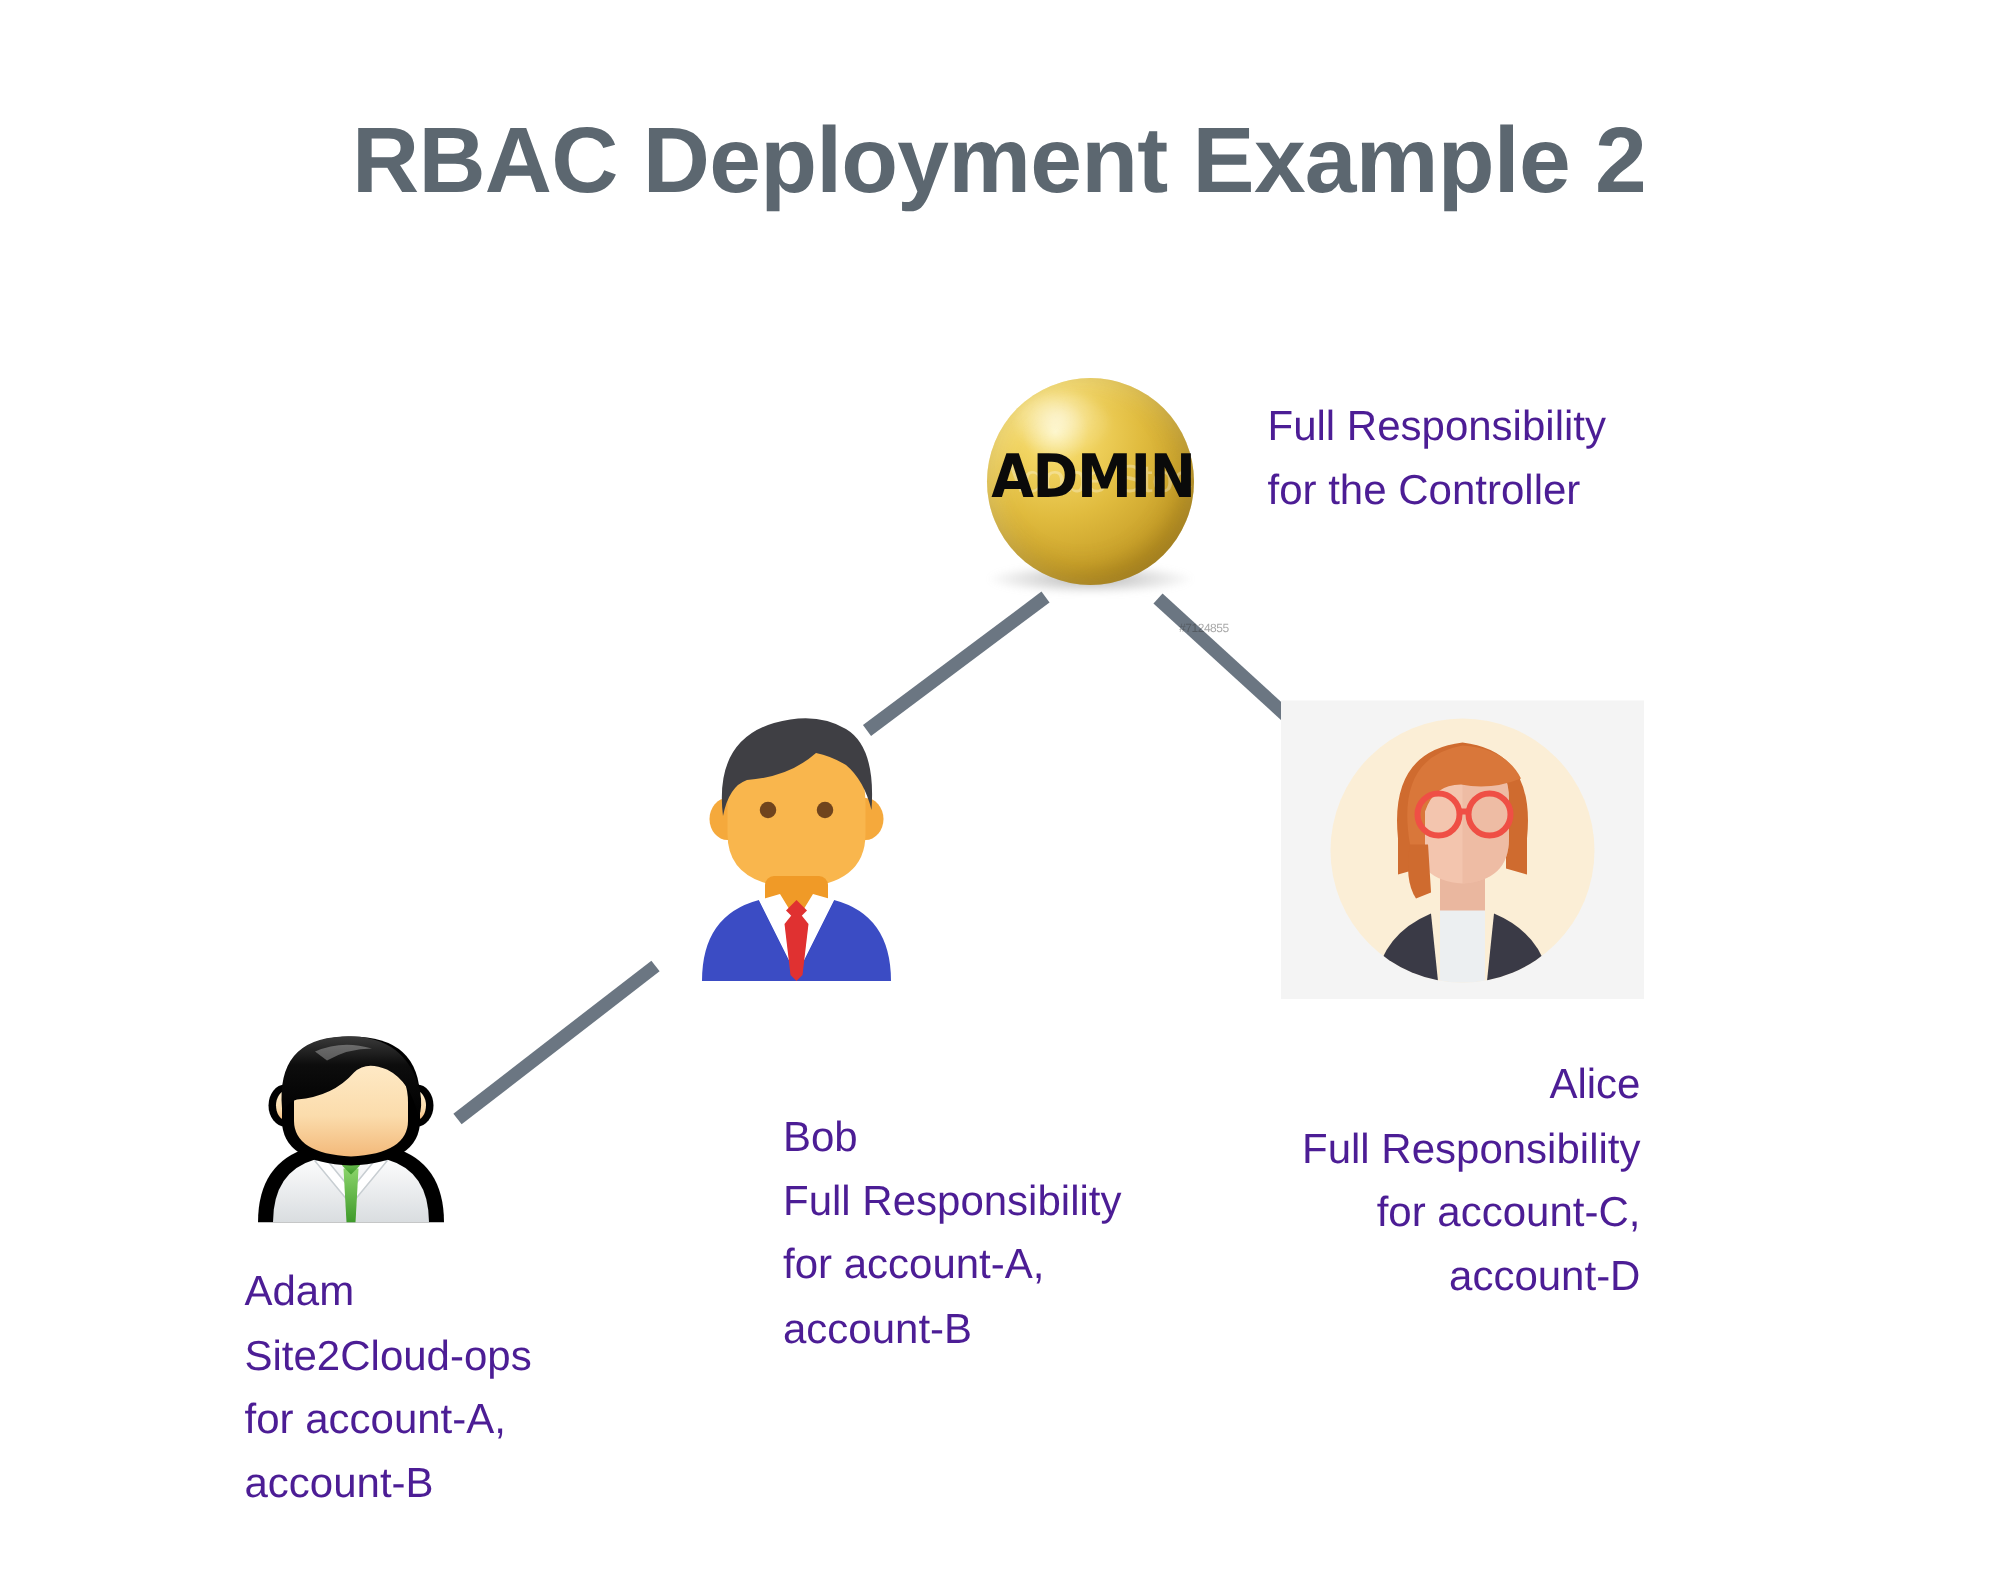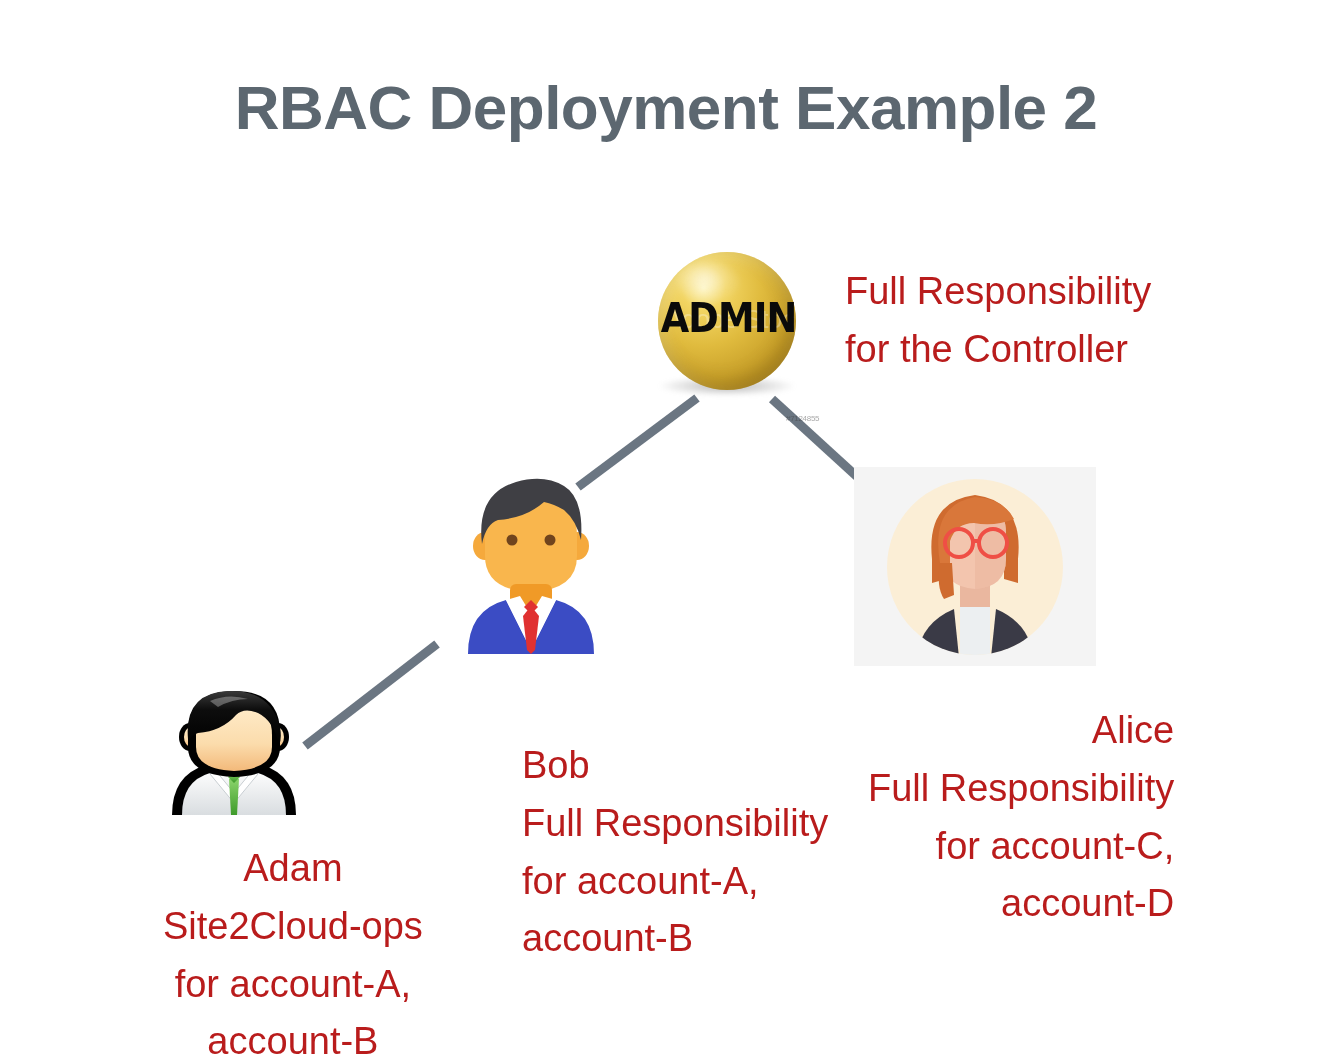--- a/index.html
+++ b/index.html
@@ -113,27 +113,27 @@
     top: 414px;
     font-size: 8px;
     color: rgba(60,60,60,0.45);
     letter-spacing: -0.3px;
     white-space: nowrap;
   }
 
   
   .caption {
     position: absolute;
-    font-size: 38px;
+    font-size: 28px;
     line-height: 1.52;
-    color: #b91c1c;
+    color: #4c1d95;
     white-space: pre-line;
   }
   .caption-admin { left: 845px; top: 263px; }
-  .caption-adam  { left: 163px; top: 840px; text-align: center; }
+  .caption-adam  { left: 163px; top: 840px; }
   .caption-bob   { left: 494px; top: 737px; margin-left: 28px; }
   .caption-alice { left: 868px; top: 702px; text-align: right; }
 
   
   .bob-node {
     position: absolute;
     left: 460px;
     top: 474px;
     width: 142px;
     height: 180px;

